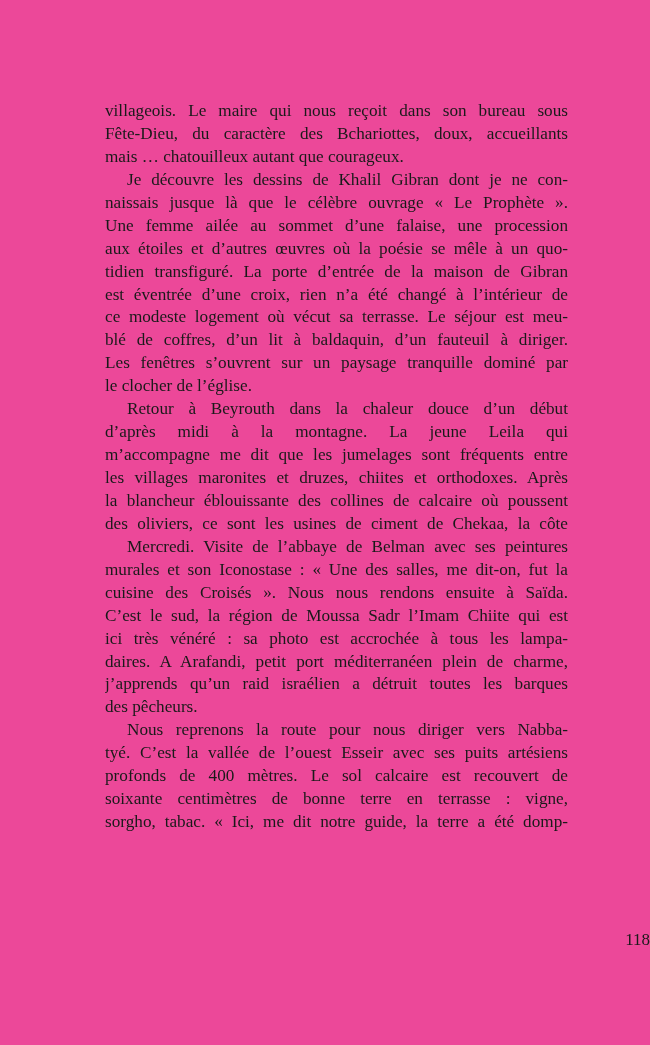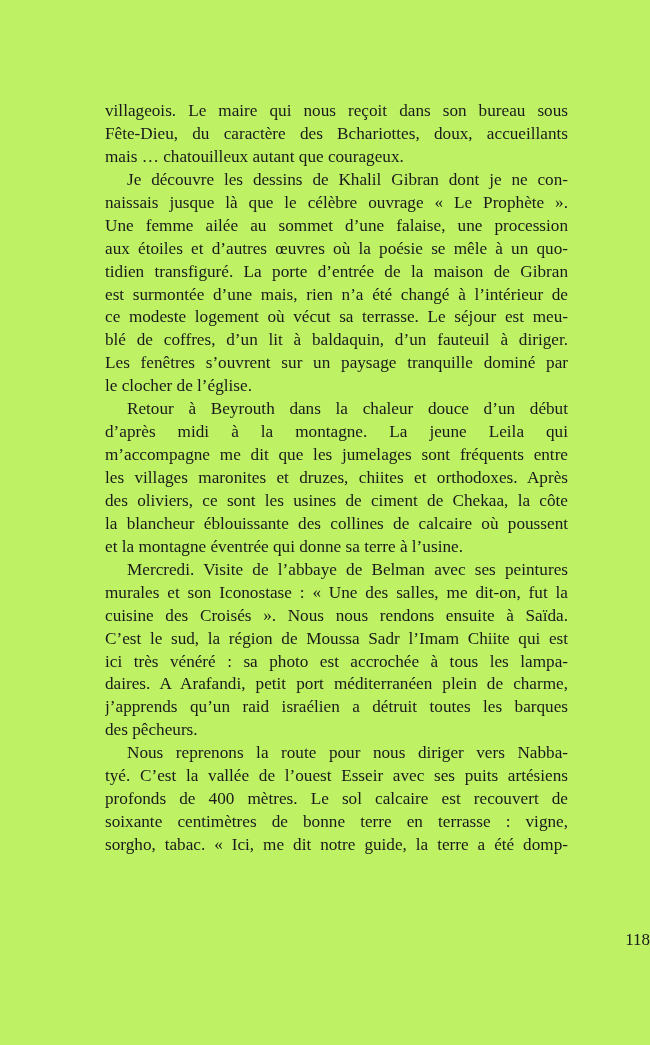--- a/index.html
+++ b/index.html
@@ -12,21 +12,21 @@
       height: 1045px;
       position: relative;
       overflow: hidden;
     }
     .page {
       position: absolute;
       left: 0;
       top: 0;
       width: 650px;
       height: 1045px;
-      background: #bef264;
+      background: #ec4899;
     }
     .text-block {
       position: absolute;
       left: 105px;
       top: 100px;
       width: 463px;
       font-family: "Liberation Serif", "DejaVu Serif", serif;
       font-size: 17.2px;
       line-height: 22.95px;
       color: #1a1a1a;
@@ -67,35 +67,34 @@
       <span class="line">Fête-Dieu, du caractère des Bchariottes, doux, accueillants</span>
       <span class="line last">mais … chatouilleux autant que courageux.</span>
     </div>
 
     <div>
       <span class="line indent">Je découvre les dessins de Khalil Gibran dont je ne con-</span>
       <span class="line">naissais jusque là que le célèbre ouvrage « Le Prophète ».</span>
       <span class="line">Une femme ailée au sommet d’une falaise, une procession</span>
       <span class="line">aux étoiles et d’autres œuvres où la poésie se mêle à un quo-</span>
       <span class="line">tidien transfiguré. La porte d’entrée de la maison de Gibran</span>
-      <span class="line">est surmontée d’une mais, rien n’a été changé à l’intérieur de</span>
+      <span class="line">est éventrée d’une croix, rien n’a été changé à l’intérieur de</span>
       <span class="line">ce modeste logement où vécut sa terrasse. Le séjour est meu-</span>
       <span class="line">blé de coffres, d’un lit à baldaquin, d’un fauteuil à diriger.</span>
       <span class="line">Les fenêtres s’ouvrent sur un paysage tranquille dominé par</span>
       <span class="line last">le clocher de l’église.</span>
     </div>
 
     <div>
       <span class="line indent">Retour à Beyrouth dans la chaleur douce d’un début</span>
       <span class="line">d’après midi à la montagne. La jeune Leila qui</span>
       <span class="line">m’accompagne me dit que les jumelages sont fréquents entre</span>
       <span class="line">les villages maronites et druzes, chiites et orthodoxes. Après</span>
+      <span class="line">la blancheur éblouissante des collines de calcaire où poussent</span>
       <span class="line">des oliviers, ce sont les usines de ciment de Chekaa, la côte</span>
-      <span class="line">la blancheur éblouissante des collines de calcaire où poussent</span>
-      <span class="line last">et la montagne éventrée qui donne sa terre à l’usine.</span>
     </div>
 
     <div>
       <span class="line indent">Mercredi. Visite de l’abbaye de Belman avec ses peintures</span>
       <span class="line">murales et son Iconostase : « Une des salles, me dit-on, fut la</span>
       <span class="line">cuisine des Croisés ». Nous nous rendons ensuite à Saïda.</span>
       <span class="line">C’est le sud, la région de Moussa Sadr l’Imam Chiite qui est</span>
       <span class="line">ici très vénéré : sa photo est accrochée à tous les lampa-</span>
       <span class="line">daires. A Arafandi, petit port méditerranéen plein de charme,</span>
       <span class="line">j’apprends qu’un raid israélien a détruit toutes les barques</span>

